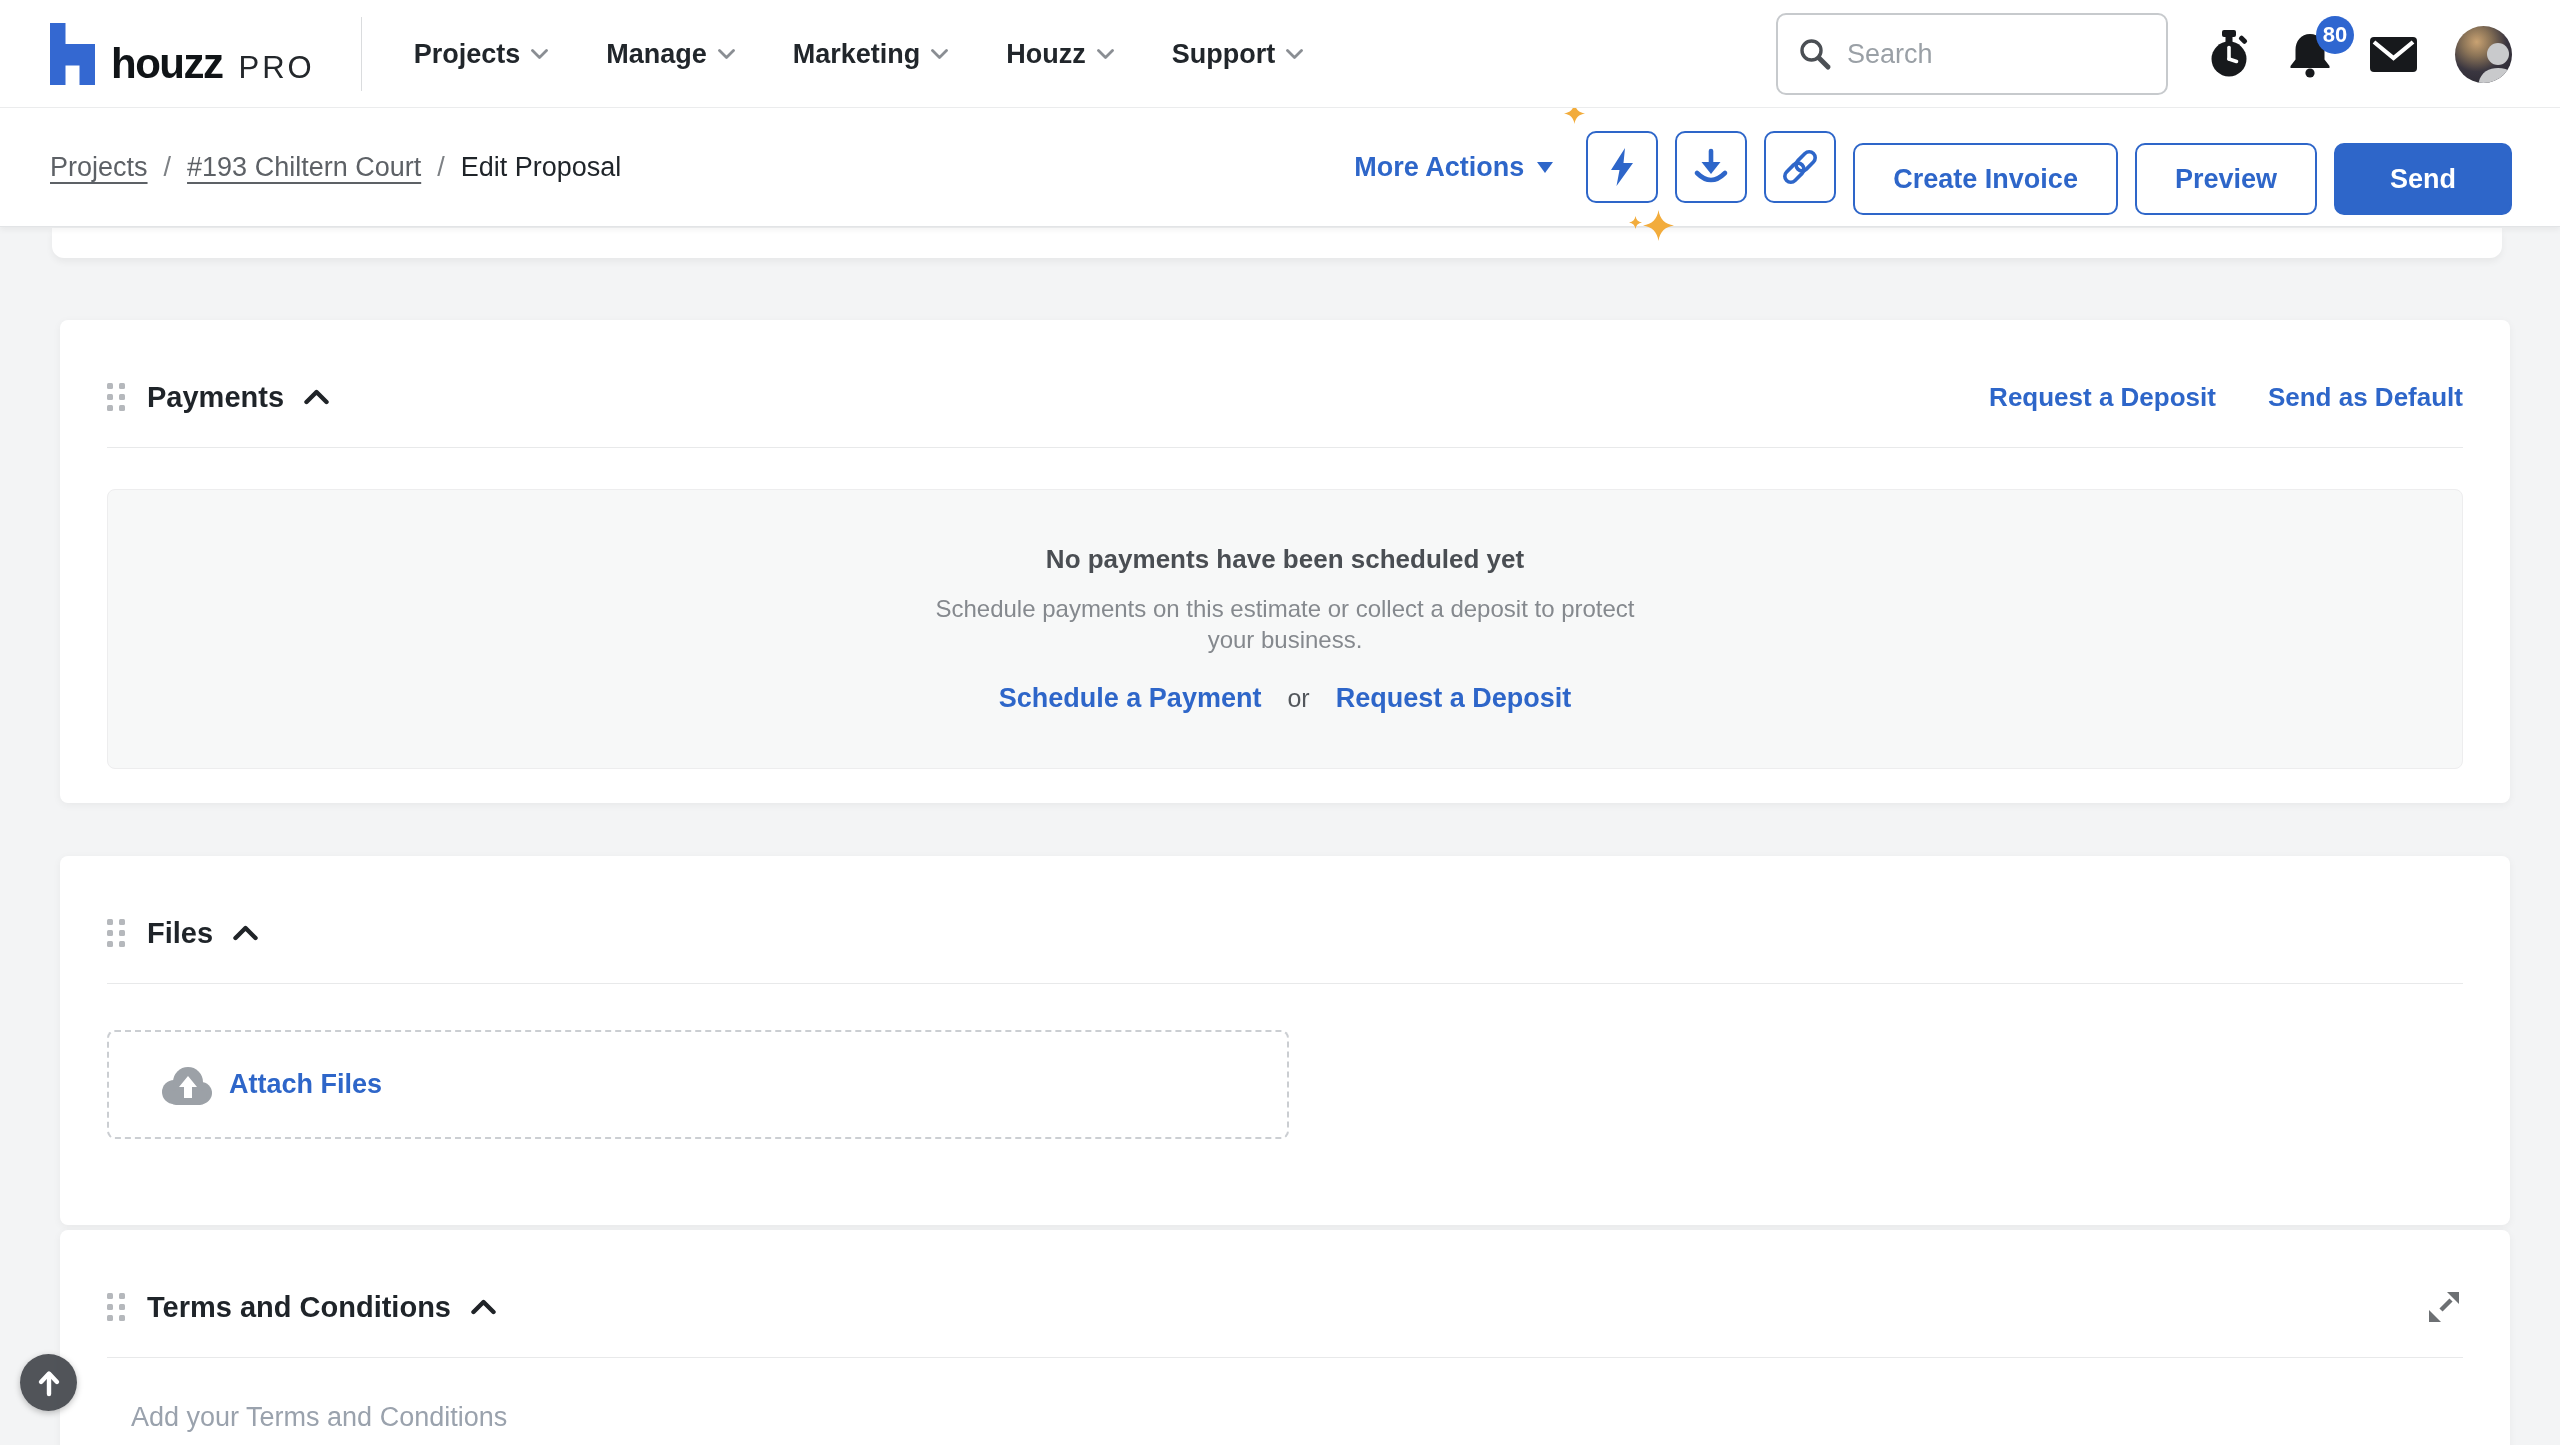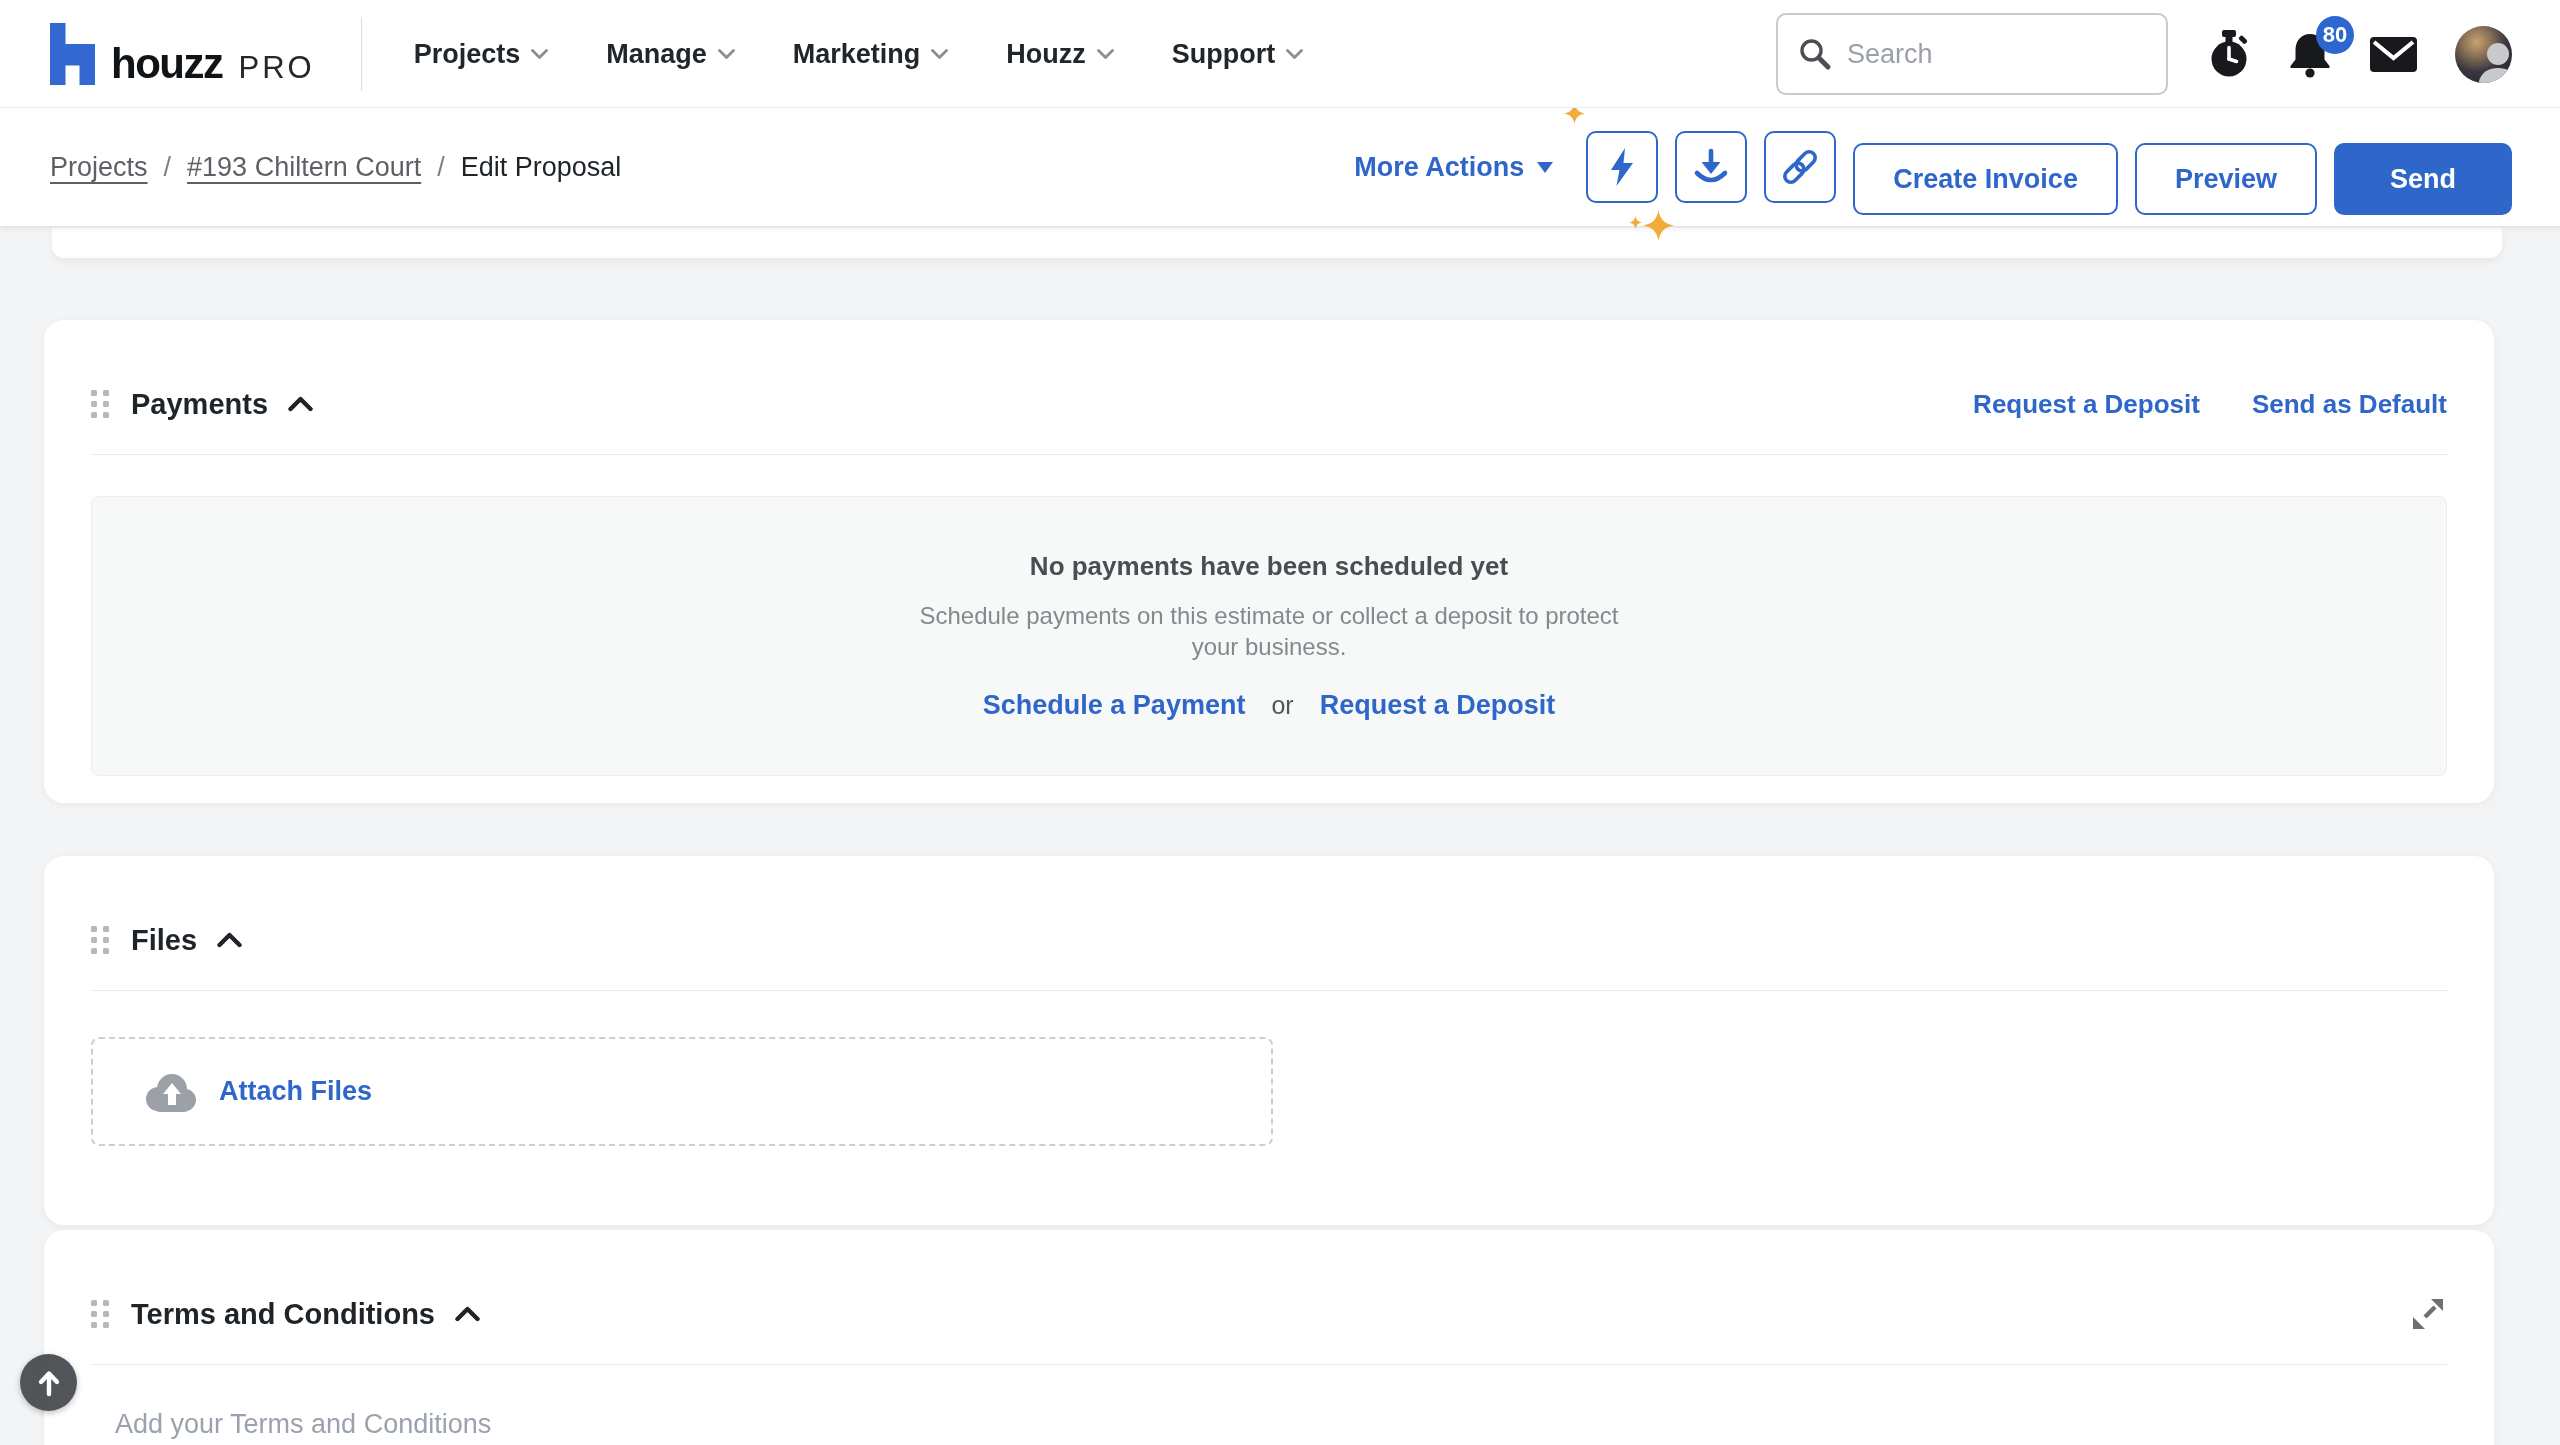--- a/index.html
+++ b/index.html
@@ -65,22 +65,22 @@
   .sparkle { position:absolute; z-index:7; }
   .sparkle-top { top:-28px; left:-22px; }
   .sparkle-bottom { bottom:-42px; right:-16px; }
   .sparkle-tiny { bottom:-30px; right:16px; }
   
   .card-sliver {
     position:absolute; top:228px; left:52px; width:2450px; height:30px; background:#fff;
     border-radius:0 0 12px 12px; box-shadow:0 4px 7px rgba(0,0,0,0.05);
   }
   .card {
-    position:absolute; left:44px; width:2450px; background:#fff; border-radius:20px;
-    box-shadow:0 2px 8px rgba(0,0,0,0.05); padding:16px 47px;
+    position:absolute; left:60px; width:2450px; background:#fff; border-radius:8px;
+    box-shadow:0 2px 8px rgba(0,0,0,0.05); padding:9px 47px;
   }
   .card-payments { top:320px; height:483px; }
   .card-files { top:856px; height:369px; }
   .card-terms { top:1230px; height:300px; }
   .section-header { display:flex; align-items:center; padding-top:42px; height:94px; }
   .drag-handle {
     display:grid; grid-template-columns:6px 6px; grid-auto-rows:6px; gap:5px 6px;
     margin-right:22px; cursor:grab;
   }
   .drag-handle i { background:#b5b8bc; border-radius:1.5px; }
@@ -95,21 +95,21 @@
     display:flex; flex-direction:column; align-items:center; justify-content:center; text-align:center;
   }
   .empty-title { font-size:26px; font-weight:700; color:#4a4e53; }
   .empty-desc { margin-top:18px; font-size:24px; line-height:31px; color:#85898e; max-width:700px; }
   .empty-links { margin-top:28px; display:flex; align-items:center; gap:26px; }
   .empty-link { color:#2e66c9; font-size:27px; font-weight:700; cursor:pointer; }
   .empty-or { color:#53575c; font-size:25px; }
   
   .dashed-box {
     margin-top:46px; width:1182px; height:109px; border:2px dashed #cbced2; border-radius:8px;
-    display:flex; align-items:center; padding-left:48px; gap:20px; cursor:pointer;
+    display:flex; align-items:center; padding-left:48px; gap:14px; cursor:pointer;
   }
   .attach-label { color:#2e66c9; font-size:27px; font-weight:700; }
   
   .expand-icon { margin-left:auto; cursor:pointer; display:flex; }
   .terms-editor { margin-top:44px; padding-left:24px; cursor:text; }
   .terms-placeholder { color:#9aa2ad; font-size:27px; }
   
   .scroll-top {
     position:absolute; left:20px; top:1354px; width:57px; height:57px; border-radius:50%;
     background:rgba(68,71,76,0.93); display:flex; align-items:center; justify-content:center;

